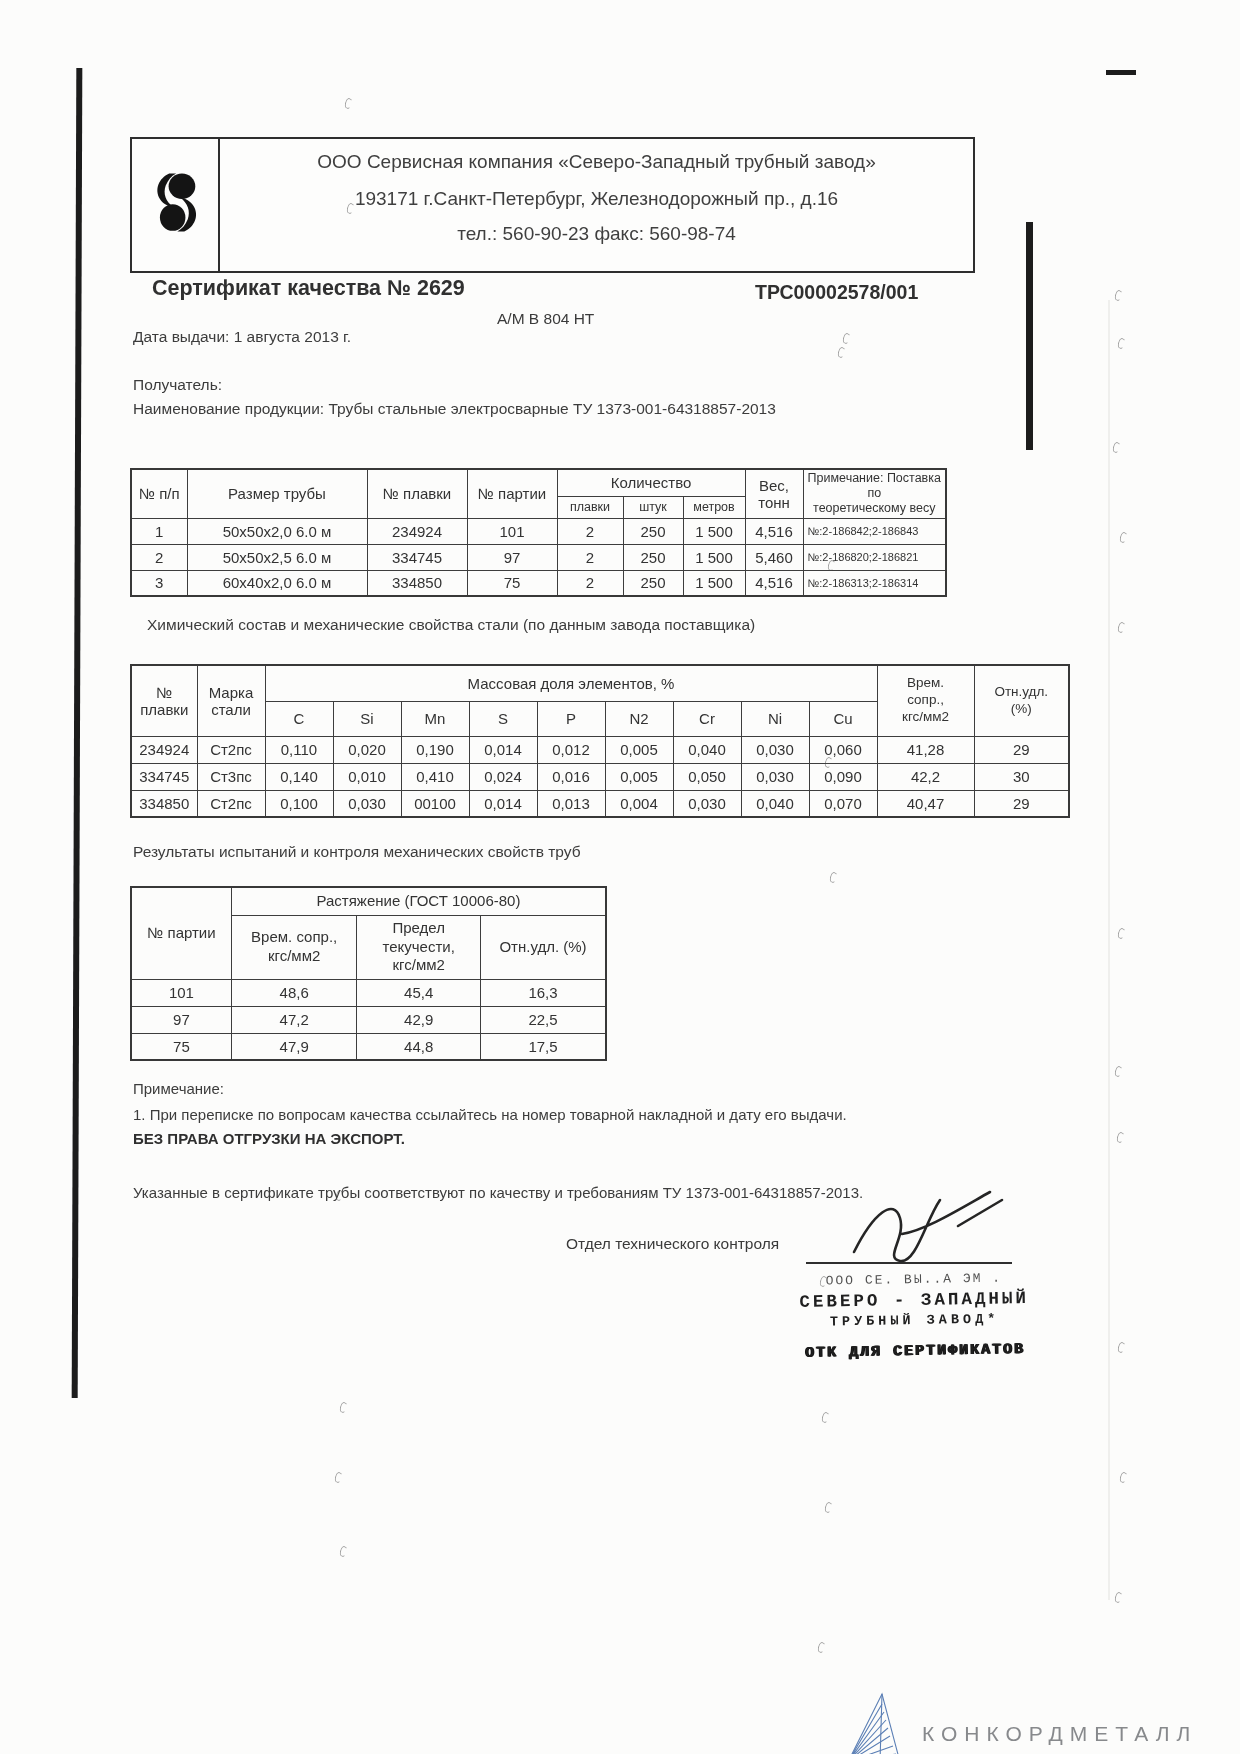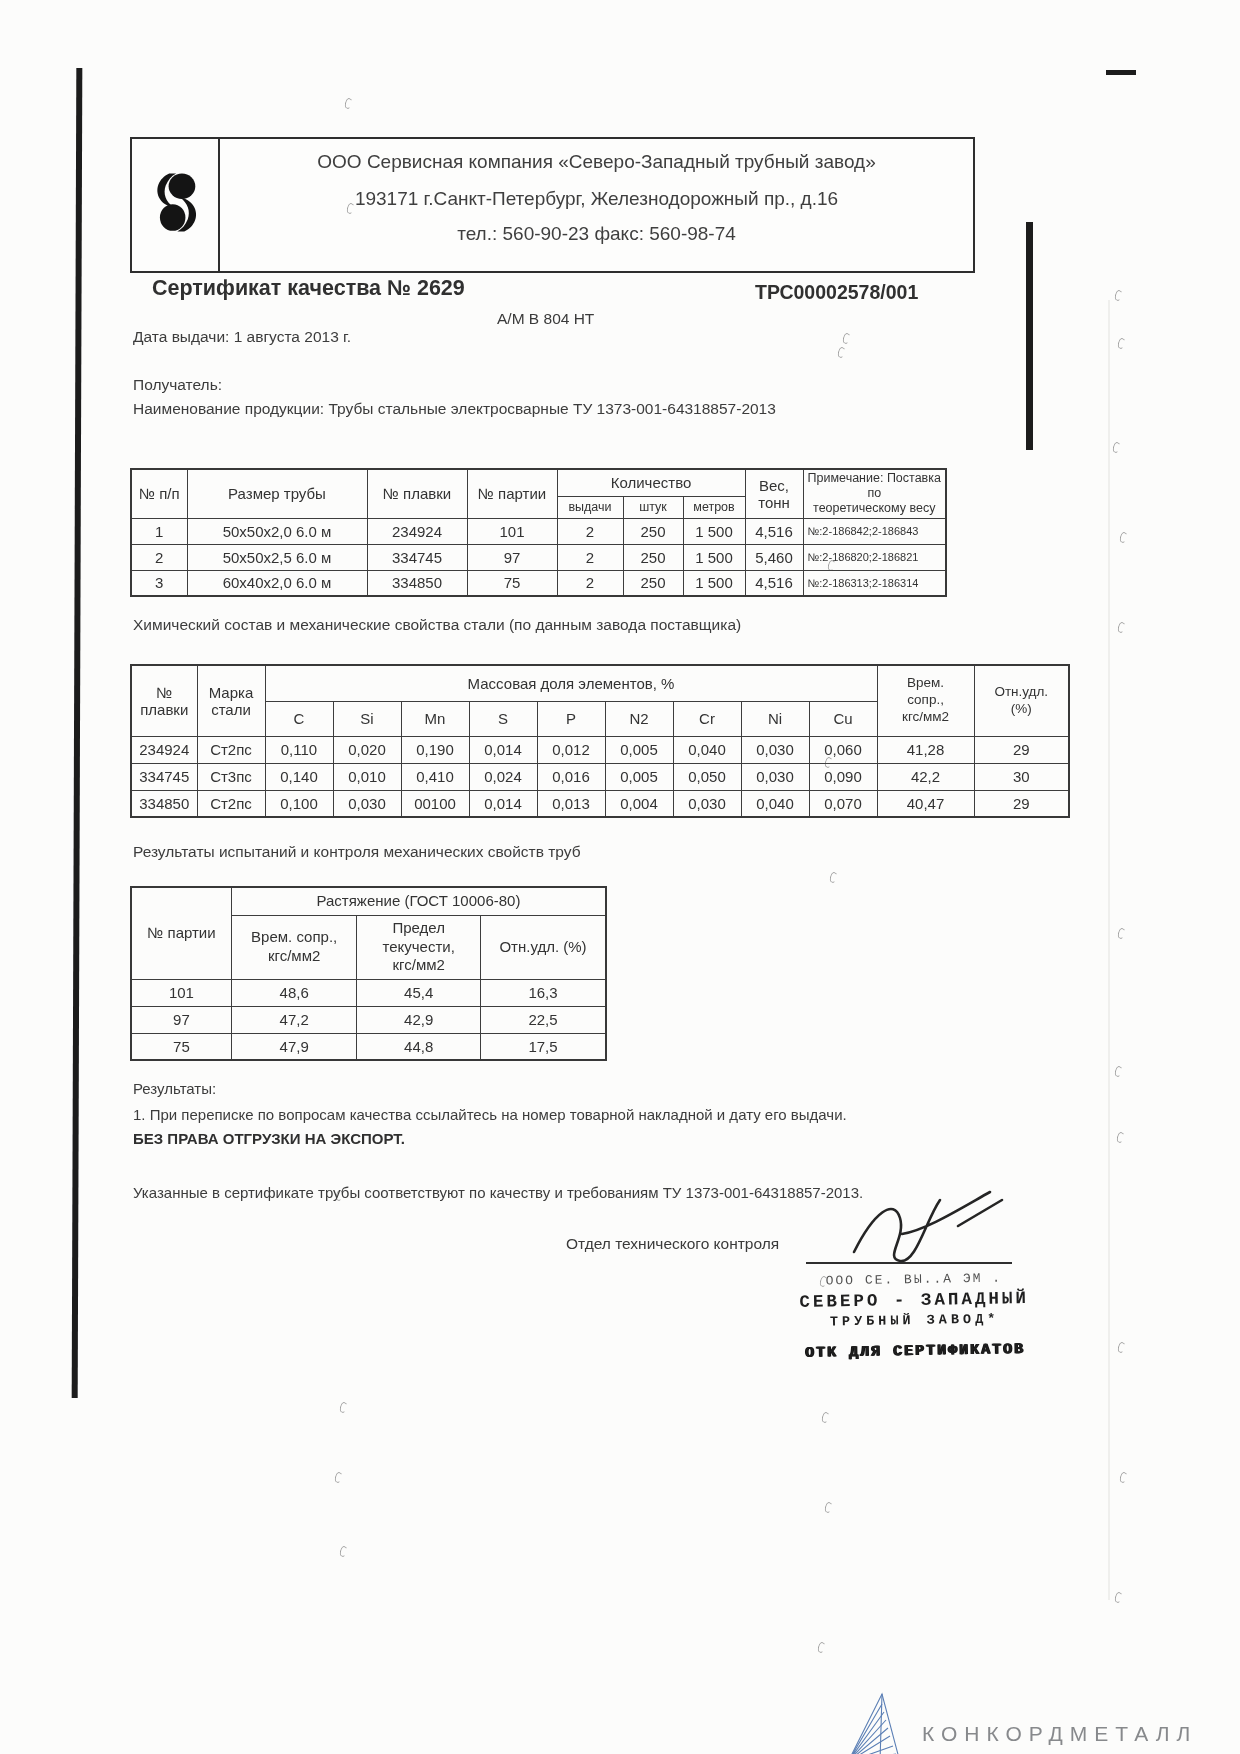--- a/index.html
+++ b/index.html
@@ -117,21 +117,21 @@
       <th rowspan="2">Размер трубы</th>
       <th rowspan="2">№ плавки</th>
       <th rowspan="2">№ партии</th>
       <th colspan="3">Количество</th>
       <th rowspan="2" class="pre">Вес,
 тонн</th>
       <th rowspan="2" class="pre note-head">Примечание: Поставка по
 теоретическому весу</th>
     </tr>
     <tr class="sub" style="height:22px;">
-      <th>выдачи</th>
+      <th>плавки</th>
       <th>штук</th>
       <th>метров</th>
     </tr>
     <tr style="height:26px;">
       <td>1</td>
       <td>50х50х2,0   6.0 м</td>
       <td>234924</td>
       <td>101</td>
       <td>2</td>
       <td>250</td>
@@ -157,21 +157,21 @@
       <td>75</td>
       <td>2</td>
       <td>250</td>
       <td>1 500</td>
       <td>4,516</td>
       <td class="note-cell">№:2-186313;2-186314</td>
     </tr>
   </tbody>
     </table>
 
-  <div class="abs section-title" style="left:133px;top:616px;">Химический состав и механические свойства стали (по данным завода поставщика)</div>
+  <div class="abs section-title" style="left:147px;top:616px;">Химический состав и механические свойства стали (по данным завода поставщика)</div>
 
   <table class="abs doc-table t2" style="left:130px;top:664px;width:940px;">
     <colgroup>
       <col style="width:66px">
         <col style="width:68px">
       <col style="width:68px">
         <col style="width:68px">
         <col style="width:68px">
         <col style="width:68px">
         <col style="width:68px">
@@ -289,21 +289,21 @@
     </tr>
     <tr style="height:27px;">
       <td>75</td>
       <td>47,9</td>
       <td>44,8</td>
       <td>17,5</td>
     </tr>
   </tbody>
     </table>
 
-  <div class="abs note-line" style="left:133px;top:1080px;">Результаты:</div>
+  <div class="abs note-line" style="left:133px;top:1080px;">Примечание:</div>
   <div class="abs note-line" style="left:133px;top:1106px;">1. При переписке по вопросам качества ссылайтесь на номер товарной накладной и дату его выдачи.</div>
   <div class="abs note-line bold" style="left:133px;top:1130px;">БЕЗ ПРАВА ОТГРУЗКИ НА ЭКСПОРТ.</div>
   <div class="abs note-line" style="left:133px;top:1184px;">Указанные в сертификате трубы соответствуют по качеству и требованиям ТУ 1373-001-64318857-2013.</div>
 
   <div class="abs dept-label">Отдел технического контроля</div>
   <div class="abs sig-line"></div>
   <div class="abs" style="left:840px;top:1186px;width:170px;height:80px;">
     <svg width="170" height="80" viewBox="0 0 170 80" aria-hidden="true">
       <path d="M14 66 C 34 26, 54 12, 60 32 C 66 52, 44 72, 60 75 C 76 78, 86 34, 100 14 M62 48 C 86 44, 118 24, 150 6 M118 40 L162 14" stroke="#252525" stroke-width="2.6" fill="none" stroke-linecap="round"></path>
     </svg>

